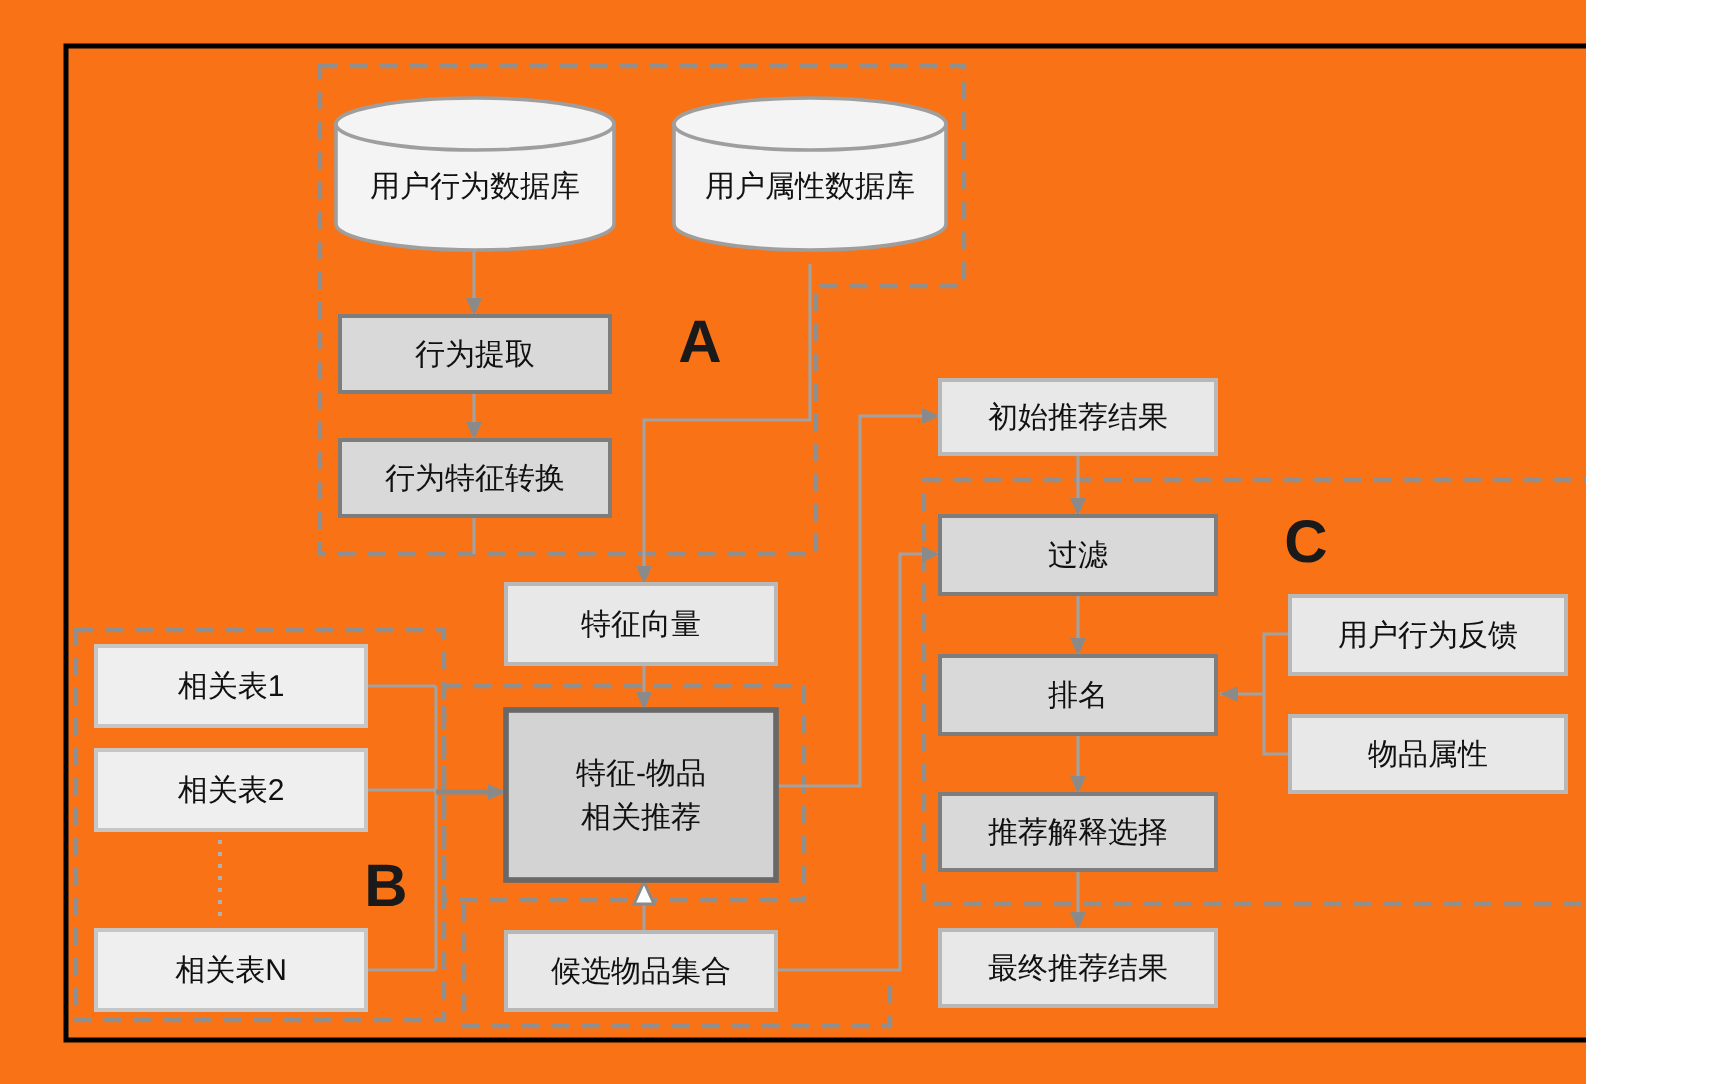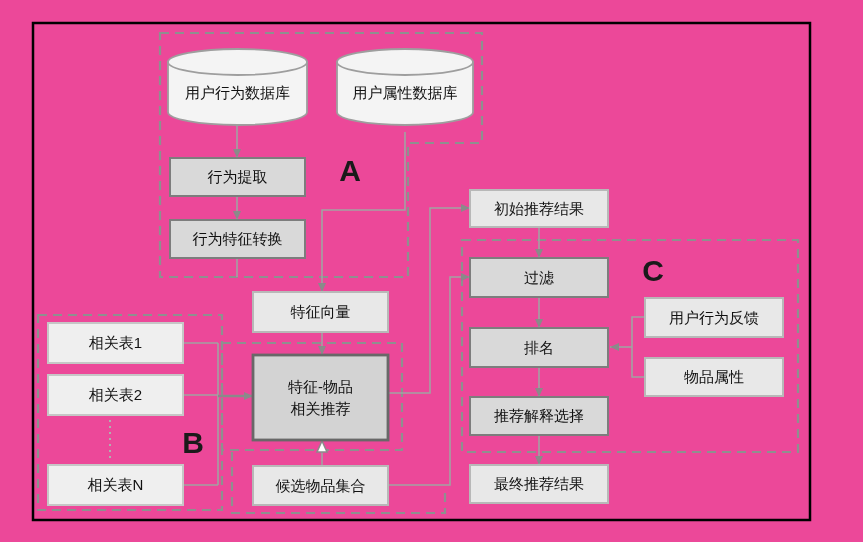--- a/index.html
+++ b/index.html
@@ -1,16 +1,16 @@
 <!DOCTYPE html>
 <html><head>
 <meta charset="utf-8">
 <style>
   html,body{margin:0;padding:0;background:#ffffff;}
-  .stage{position:relative;width:863px;height:542px;background:#ec4899;overflow:hidden;
+  .stage{position:relative;width:793px;height:542px;background:#f97316;overflow:hidden;
          font-family:"Liberation Sans","DejaVu Sans",sans-serif;}
   svg{position:absolute;left:0;top:0;}
   text{font-family:"Liberation Sans","DejaVu Sans",sans-serif;}
 </style>
 </head>
 <body>
 
 <div class="stage">
   <svg id="diagram-svg" width="863" height="542" viewBox="0 0 863 542">
       <rect x="33" y="23" width="777" height="497" fill="none" stroke="#000000" stroke-width="2.5"></rect>

